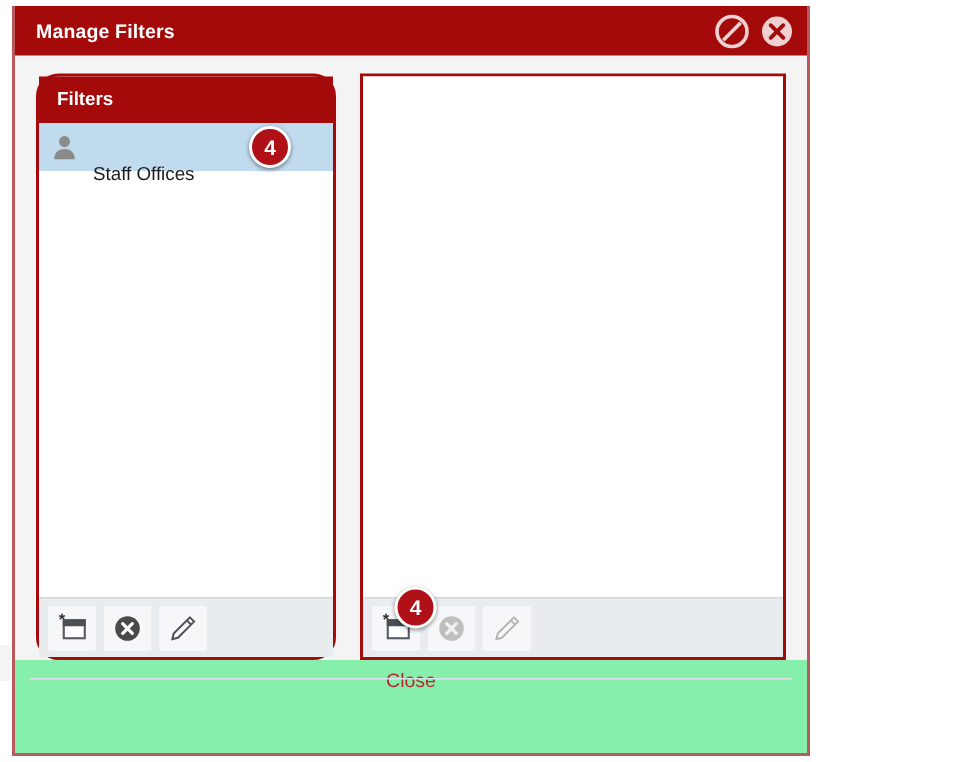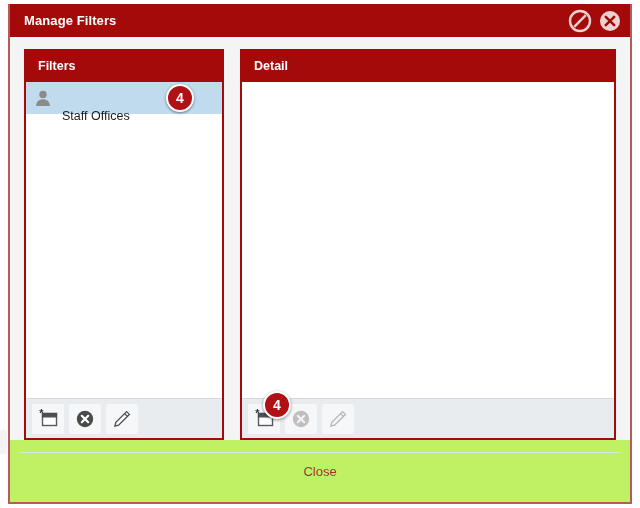--- a/index.html
+++ b/index.html
@@ -13,21 +13,21 @@
     font-family: "Liberation Sans", sans-serif;
     overflow: hidden;
     position: relative;
   }
 
   
   .dialog {
     position: absolute;
     left: 8px;
     top: 4px;
-    width: 624px;
+    width: 532px;
     height: 500px;
     border: 2px solid #b8595c;
     border-top: none;
     box-sizing: border-box;
     background: #f4f4f4;
     display: flex;
     flex-direction: column;
   }
 
   
@@ -74,21 +74,21 @@
   }
 
   .panel {
     border: 2px solid #a50a0a;
     box-sizing: border-box;
     display: flex;
     flex-direction: column;
     background: #ffffff;
     min-height: 0;
   }
-  .panel.filters  { width: 200px; flex: 0 0 200px; }
+  .panel.filters  { width: 200px; flex: 0 0 200px; border-radius: 15px; }
   .panel.detail   { flex: 1 1 auto; }
 
   .panel-header {
     background: #a50a0a;
     color: #ffffff;
     font-size: 12.5px;
     font-weight: bold;
     height: 31px;
     line-height: 31px;
     padding: 0 12px;
@@ -181,24 +181,24 @@
     position: relative;
   }
   .tool-btn svg { display: block; }
   .tool-btn.disabled { cursor: default; }
 
   
   .dialog-footer {
     flex: 0 0 auto;
     height: 62px;
     display: flex;
-    align-items: center;
+    align-items: flex-start;
     justify-content: center;
     position: relative;
-    background: #bef264;
+    background: #86efac;
   }
   .footer-sep {
     position: absolute;
     left: 10px;
     right: 10px;
     top: 12px;
     height: 1px;
     background: #dde3e8;
   }
   .close-btn {
@@ -301,21 +301,20 @@
               <path d="M15.6 3.6 L18.4 6.4 L7.6 17.2 L3.9 18.1 L4.8 14.4 Z"></path>
               <line x1="13.6" y1="5.6" x2="16.4" y2="8.4"></line>
             </g>
           </svg>
         </div>
 
       </div>
     </div>
 
     <div class="panel detail">
-      <div class="panel-header">Detail</div>
 
       <div class="panel-content"></div>
 
       <div class="panel-toolbar">
 
         <div class="tool-btn">
           <svg width="22" height="22" viewBox="0 0 22 22">
             <rect x="5.5" y="5.5" width="14" height="12" fill="#ffffff" stroke="#555a5f" stroke-width="1.4"></rect>
             <rect x="5.5" y="5.5" width="14" height="3.4" fill="#4a4f54" stroke="#4a4f54" stroke-width="1.2"></rect>
             <text x="2.2" y="8.6" font-size="11" font-family="Liberation Sans, sans-serif" fill="#2d3135" font-weight="bold">*</text>

